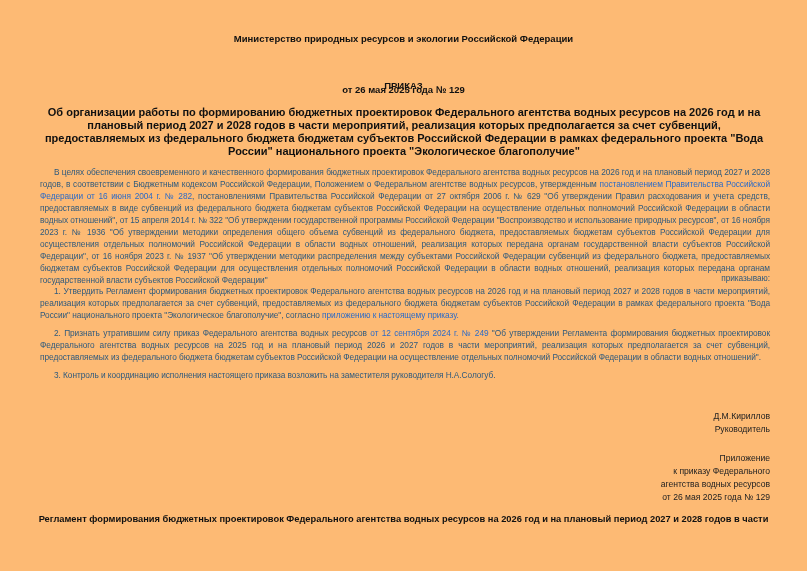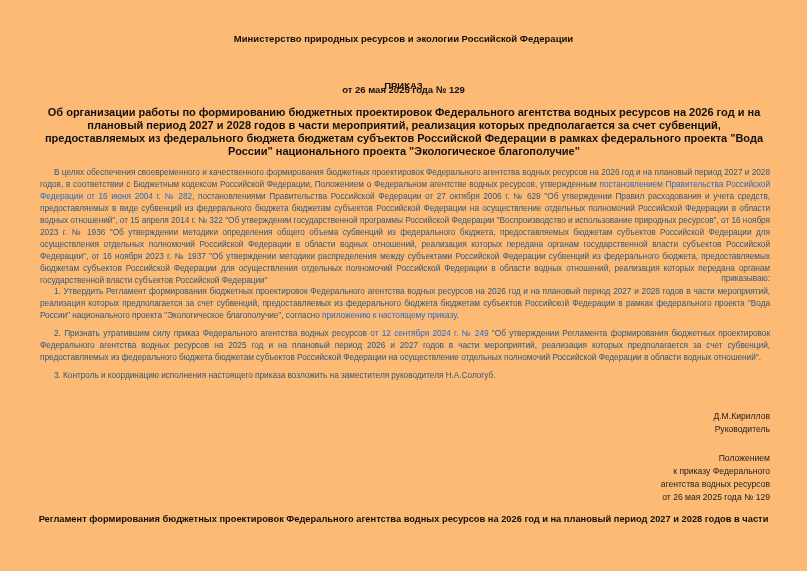--- a/index.html
+++ b/index.html
@@ -57,21 +57,21 @@
   <div class="abs body-text indent" style="top:285px;"><span>1. Утвердить Регламент формирования бюджетных проектировок Федерального агентства водных ресурсов на 2026 год и на плановый период 2027 и 2028 годов в части мероприятий, реализация которых предполагается за счет субвенций, предоставляемых из федерального бюджета бюджетам субъектов Российской Федерации в рамках федерального проекта "Вода России" национального проекта "Экологическое благополучие", согласно </span><a href="#" class="doclink">приложению к настоящему приказу.</a></div>
   <div class="abs body-text indent" style="top:327px;"><span>2. Признать утратившим силу приказ Федерального агентства водных ресурсов </span><a href="#" class="doclink">от 12 сентября 2024 г. № 249</a><span> "Об утверждении Регламента формирования бюджетных проектировок Федерального агентства водных ресурсов на 2025 год и на плановый период 2026 и 2027 годов в части мероприятий, реализация которых предполагается за счет субвенций, предоставляемых из федерального бюджета бюджетам субъектов Российской Федерации на осуществление отдельных полномочий Российской Федерации в области водных отношений".</span></div>
   <div class="abs body-text indent" style="top:369px;"><span>3. Контроль и координацию исполнения настоящего приказа возложить на заместителя руководителя Н.А.Сологуб.</span></div>
 
   <div class="abs sig" style="top:410px;">
     <div>Д.М.Кириллов</div>
     <div>Руководитель</div>
   </div>
 
   <div class="abs sig" style="top:452px;">
-    <div>Положением</div>
+    <div>Приложение</div>
     <div>к приказу Федерального</div>
     <div>агентства водных ресурсов</div>
     <div>от 26 мая 2025 года № 129</div>
   </div>
 
   <div class="abs appendix-ttl" style="top:513px;">Регламент формирования бюджетных проектировок Федерального агентства водных ресурсов на 2026 год и на плановый период 2027 и 2028 годов в части</div>
 
 </div>
 
 </body></html>

